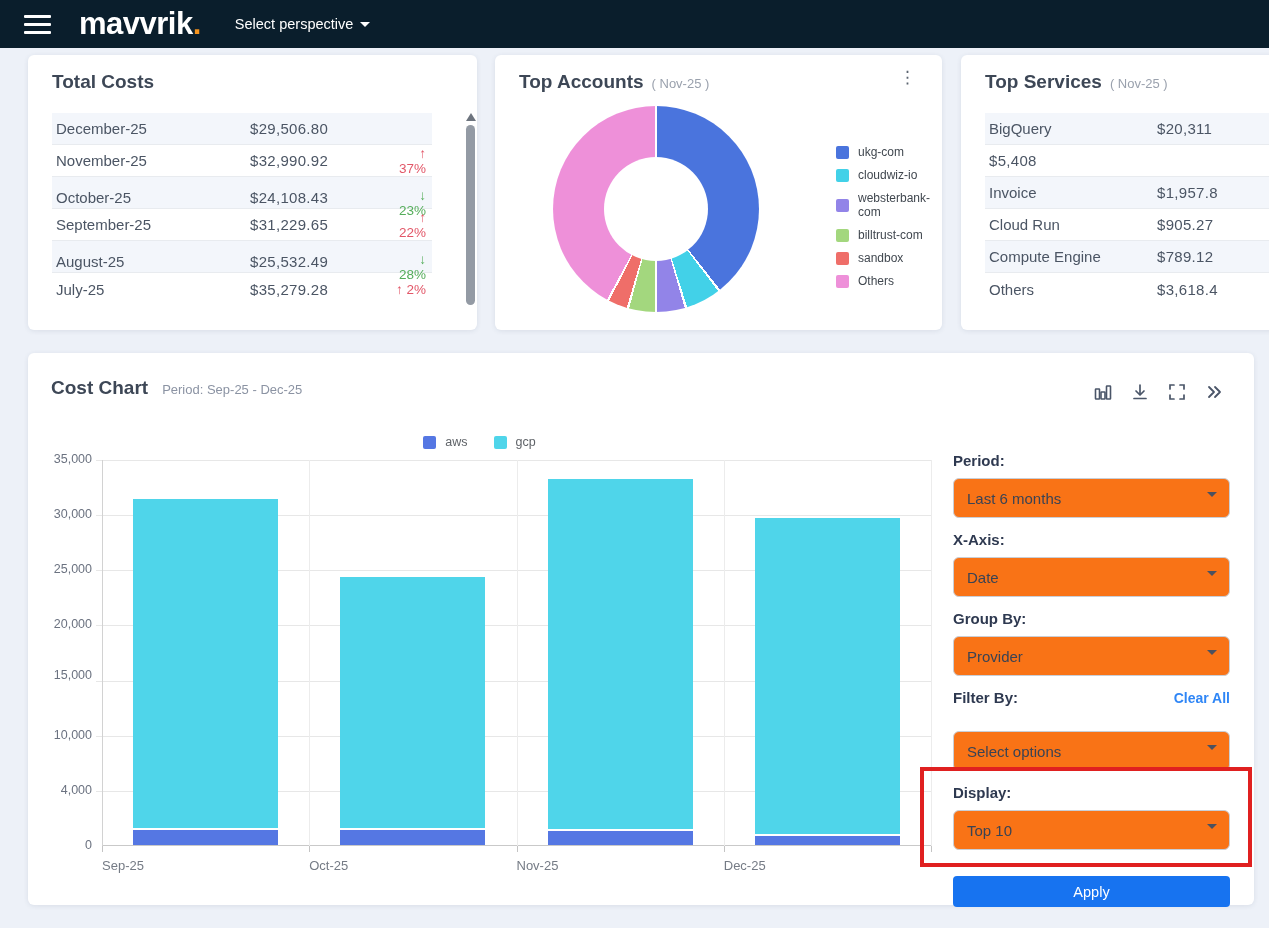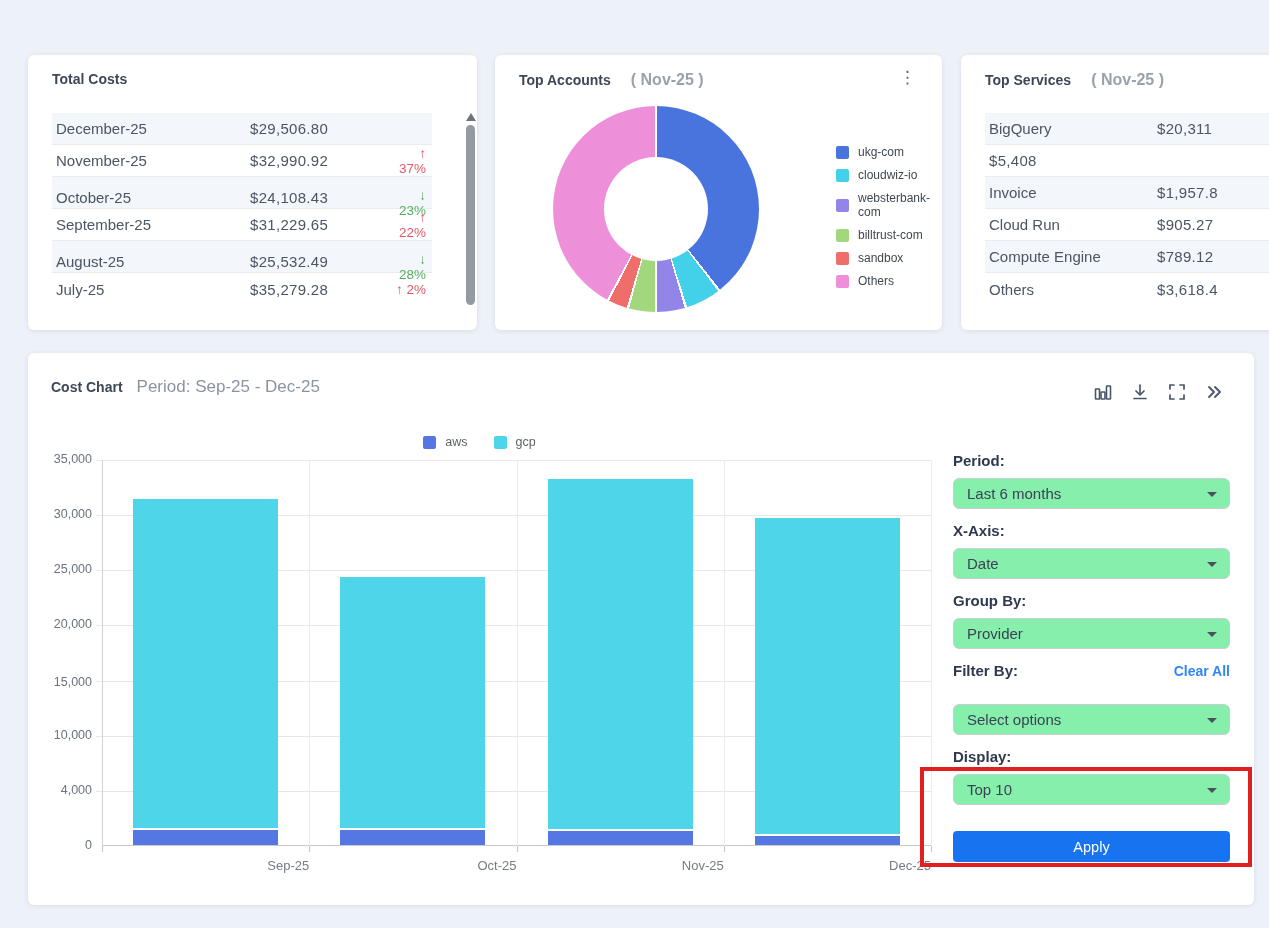--- a/index.html
+++ b/index.html
@@ -11,22 +11,22 @@
   .topbar { position:absolute; left:0; top:0; width:1269px; height:48px; background:#0a1e2c; display:flex; align-items:center; }
   .hamburger { margin-left:24px; width:27px; height:19px; display:flex; flex-direction:column; justify-content:space-between; cursor:pointer; }
   .hamburger div { height:3px; background:#fff; border-radius:1px; }
   .logo { margin-left:28px; font-size:31px; font-weight:800; color:#ffffff; letter-spacing:-0.5px; }
   .logo .dot { color:var(--orange,#f7941d); }
   .perspective { margin-left:34px; color:#fff; font-size:14.5px; font-weight:500; cursor:pointer; display:flex; align-items:center; gap:7px; }
   .caret-down-white { width:0; height:0; border-left:5px solid transparent; border-right:5px solid transparent; border-top:5px solid #fff; }
 
   
   .card { position:absolute; background:#fff; border-radius:6px; box-shadow:0 1px 5px rgba(40,60,90,0.10); }
-  .card-title { font-size:14px; font-weight:600; color:#3d4756; }
-  .card-period { font-size:16px; font-weight:700; color:#9aa1ad; margin-left:20px; }
+  .card-title { font-size:19px; font-weight:600; color:#3d4756; }
+  .card-period { font-size:13px; font-weight:400; color:#9aa1ad; margin-left:8px; }
 
   #card-total-costs { left:28px; top:55px; width:449px; height:275px; }
   #card-top-accounts { left:495px; top:55px; width:447px; height:275px; }
   #card-top-services { left:961px; top:55px; width:447px; height:275px; }
   #card-cost-chart { left:28px; top:353px; width:1226px; height:552px; }
 
   .tc-title { position:absolute; left:24px; top:16px; }
   .ts-title { position:absolute; left:24px; top:16px; display:flex; align-items:baseline; }
 
   
@@ -53,59 +53,71 @@
   
   .kebab { position:absolute; right:26px; top:14px; color:#5b6470; font-size:17px; letter-spacing:0; cursor:pointer; line-height:1; }
   .donut { position:absolute; left:58px; top:51px; width:206px; height:206px; border-radius:50%; }
   .donut-hole { position:absolute; left:51px; top:51px; width:104px; height:104px; border-radius:50%; background:#fff; }
   .acct-legend { position:absolute; left:341px; top:90px; display:flex; flex-direction:column; gap:9px; }
   .legend-item { display:flex; align-items:center; gap:9px; font-size:12px; color:#40474f; }
   .legend-swatch { width:13px; height:13px; border-radius:2px; flex:none; }
 
   
   .cc-header { position:absolute; left:23px; top:24px; display:flex; align-items:baseline; }
-  .cc-period { font-size:17px; color:#8b93a3; margin-left:14px; font-weight:500; }
+  .cc-period { font-size:13px; color:#8b93a3; margin-left:14px; font-weight:500; }
   .cc-toolbar { position:absolute; right:30px; top:29px; display:flex; gap:17px; align-items:center; }
   .tool-icon { width:20px; height:20px; cursor:pointer; color:#4a5568; }
   .tool-icon svg { width:100%; height:100%; display:block; }
 
   .chart-area { position:absolute; left:0; top:0; width:903px; height:552px; }
   .bar-legend { position:absolute; left:0; top:82px; width:903px; display:flex; justify-content:center; gap:26px; }
   .bar-legend .legend-item { font-size:12.5px; color:#5f6368;text-align:center; }
   .plot { position:absolute; left:74px; top:107px; width:829px; height:386px; border-bottom:1px solid #c9c9c9; }
   .h-grid { position:absolute; left:-6px; width:835px; height:1px; background:#e7e7e7; }
   .v-grid { position:absolute; top:0; width:1px; height:386px; background:#ececec; }
   .v-grid.axis { background:#d2d2d2; }
   .x-tick { position:absolute; top:386px; width:1px; height:6px; background:#c4c4c4; }
   .bar-col { position:absolute; bottom:0; display:flex; flex-direction:column; cursor:pointer; }
   .bar-seg { width:100%; }
   .bar-gap { width:100%; height:2px; background:#fff; }
   .y-labels { position:absolute; left:0; top:107px; width:64px; height:386px; }
   .y-label { position:absolute; right:0; font-size:12.5px; color:#6b7280; }
   .x-labels { position:absolute; left:74px; top:505px; width:829px; height:18px; }
-  .x-label { position:absolute; text-align:right; font-size:13px; color:#757b85; }
+  .x-label { position:absolute; text-align:left; font-size:13px; color:#757b85; }
 
   
   .controls { position:absolute; left:925px; top:92px; width:277px; }
   .ctl-label { font-size:15px; font-weight:700; color:#2e3950; height:18px; margin:13px 0 8px; }
   .ctl-label.first { margin-top:7px; }
   .filter-row { display:flex; justify-content:space-between; align-items:baseline; height:18px; margin:13px 0 24px; }
   .clear-all { font-size:14px; color:#2f86f6; cursor:pointer; font-weight:700; }
-  .dropdown { position:relative; height:31px; border:1px solid #c9ced6; border-radius:6px; background:#86efac; display:flex; align-items:center; padding:3px 13px; font-size:15px; color:#3a4354; cursor:pointer; }
+  .dropdown { position:relative; height:40px; border:1px solid #c9ced6; border-radius:6px; background:#f97316; display:flex; align-items:center; padding:3px 13px; font-size:15px; color:#3a4354; cursor:pointer; }
   .dd-caret { position:absolute; right:12px; top:13px; width:0; height:0; border-left:5px solid transparent; border-right:5px solid transparent; border-top:5px solid #4a5160; }
   .apply-btn { margin-top:26px; width:277px; height:31px; border:none; border-radius:4px; background:var(--apply,#1773f0); color:#fff; font-size:14.5px; font-family:"Liberation Sans",sans-serif; cursor:pointer; display:flex; align-items:center; justify-content:center; }
 
   
   .annotation-box { position:absolute; left:920px; top:767px; width:332px; height:100px; border:4px solid var(--annot,#e02020); pointer-events:none; z-index:50; }
 </style>
 </head>
 <body>
 
 <div class="screen">
 
+  <div class="topbar">
+    <div class="hamburger">
+      <div></div>
+        <div></div>
+        <div></div>
+    </div>
+    <div class="logo"><span>mavvrik</span><span class="dot">.</span></div>
+    <div class="perspective">
+      <span>Select perspective</span>
+      <span class="caret-down-white"></span>
+    </div>
+  </div>
 
   <div class="card" id="card-total-costs">
     <div class="card-title tc-title">Total Costs</div>
     <div class="rows-wrap" id="tc-rows">
         <div class="t-row alt">
           <span class="t-month">December-25</span>
           <span class="t-amount">$29,506.80</span>
           <span class="t-change none"></span>
         </div>
         <div class="t-row">
@@ -254,21 +266,21 @@
           </div>
           <div class="legend-item">
             <span class="legend-swatch" style="background: rgb(79, 213, 234);"></span>
             <span>gcp</span>
           </div>
         </div>
       <div class="y-labels" id="y-labels">
           <div class="y-label" style="top: 378px;">0</div>
           <div class="y-label" style="top: 322.857px;">4,000</div>
           <div class="y-label" style="top: 267.714px;">10,000</div>
-          <div class="y-label" style="top: 215px;">15,000</div>
+          <div class="y-label" style="top: 208px;">15,000</div>
           <div class="y-label" style="top: 157.429px;">20,000</div>
           <div class="y-label" style="top: 102.286px;">25,000</div>
           <div class="y-label" style="top: 47.1429px;">30,000</div>
           <div class="y-label" style="top: -8px;">35,000</div>
         </div>
       <div class="plot" id="plot">
           <div class="h-grid" style="top: 330.857px;"></div>
           <div class="h-grid" style="top: 275.714px;"></div>
           <div class="h-grid" style="top: 220.571px;"></div>
           <div class="h-grid" style="top: 165.429px;"></div>

